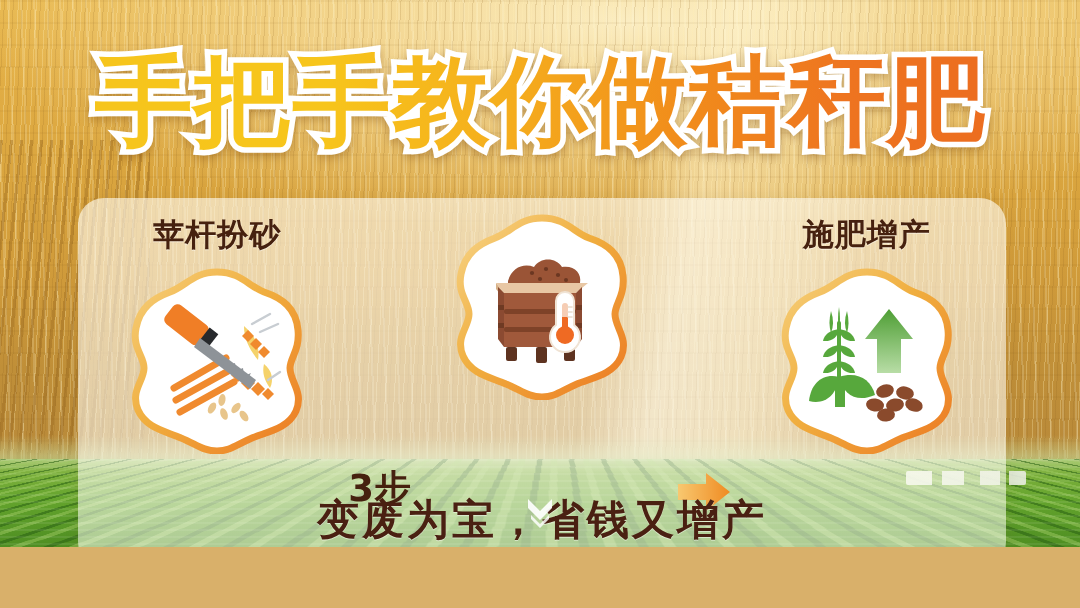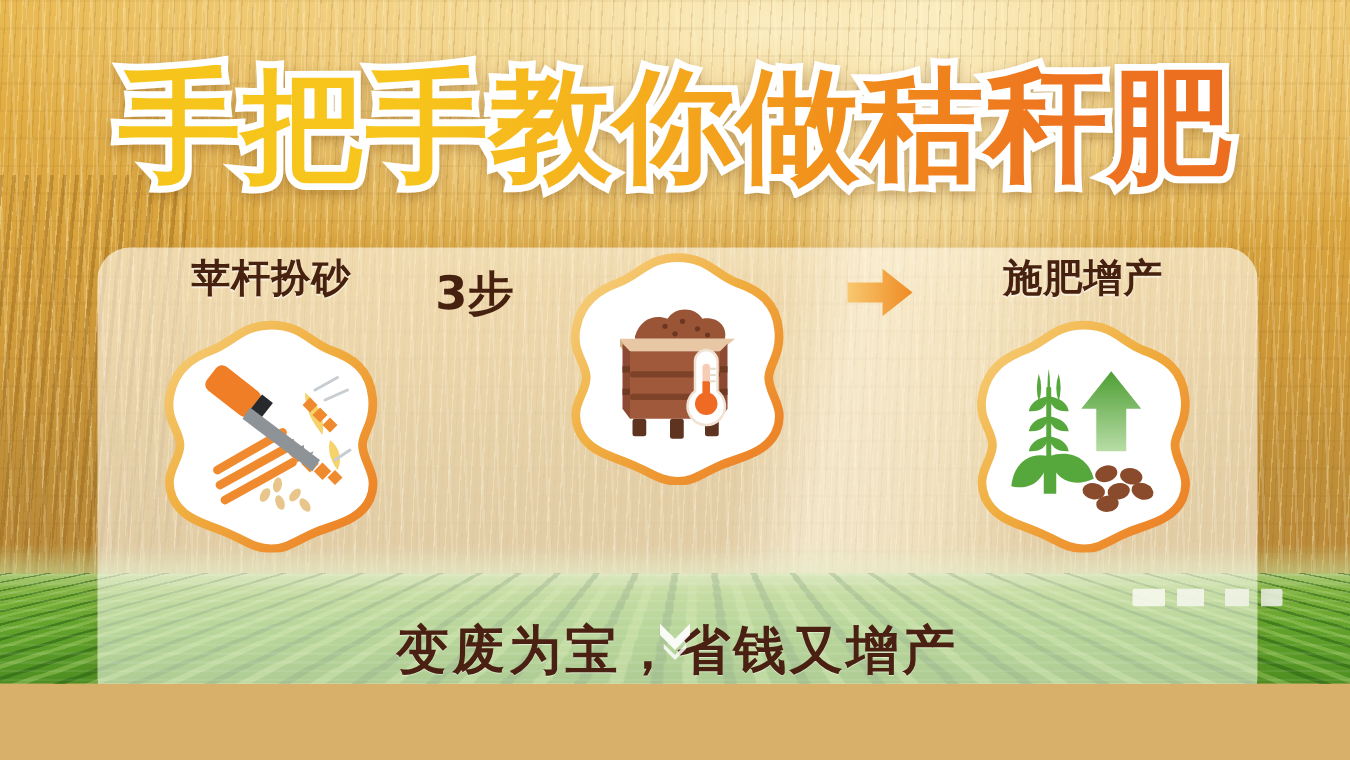--- a/index.html
+++ b/index.html
@@ -114,40 +114,40 @@
     position:absolute;left:78px;top:198px;width:928px;height:370px;
     background:linear-gradient(to bottom, rgba(255,252,243,.62) 0%, rgba(255,253,245,.58) 60%, rgba(252,255,240,.55) 100%);
     border-radius:26px;
     box-shadow:0 2px 14px rgba(120,85,30,.12);
   }
 
   
   .steps{
     position:absolute;left:78px;top:198px;width:928px;height:300px;
     display:flex;align-items:flex-start;justify-content:space-between;
-    padding:4px 26px 0 26px;
+    padding:16px 26px 0 26px;
   }
   .step{width:230px;display:flex;flex-direction:column;align-items:center;}
   .step-title{
     font-size:31px;font-weight:800;color:#46210f;letter-spacing:1px;
     margin-bottom:12px;white-space:nowrap;
     text-shadow:0 1px 0 rgba(255,255,255,.5);
   }
 
   
   .badge{
     position:relative;width:186px;height:186px;display:flex;align-items:center;justify-content:center;
   }
   .badge .blob-border,.badge .blob-fill{
     position:absolute;inset:0;
   }
   .blob-border svg,.blob-fill svg{width:100%;height:100%;display:block;}
 
   
-  .connector{width:100px;display:flex;align-items:flex-start;justify-content:center;height:300px;}
+  .connector{width:100px;display:flex;align-items:flex-end;justify-content:center;height:300px;}
   .step-count{
     font-size:37px;font-weight:800;color:#46210f;margin-top:8px;
     letter-spacing:0px;
   }
   .arrow-ico{margin-top:10px;}
 
   
   .slogan{
     position:absolute;left:78px;top:492px;width:928px;text-align:center;
     font-size:42px;font-weight:800;color:#4a2012;letter-spacing:3px;

